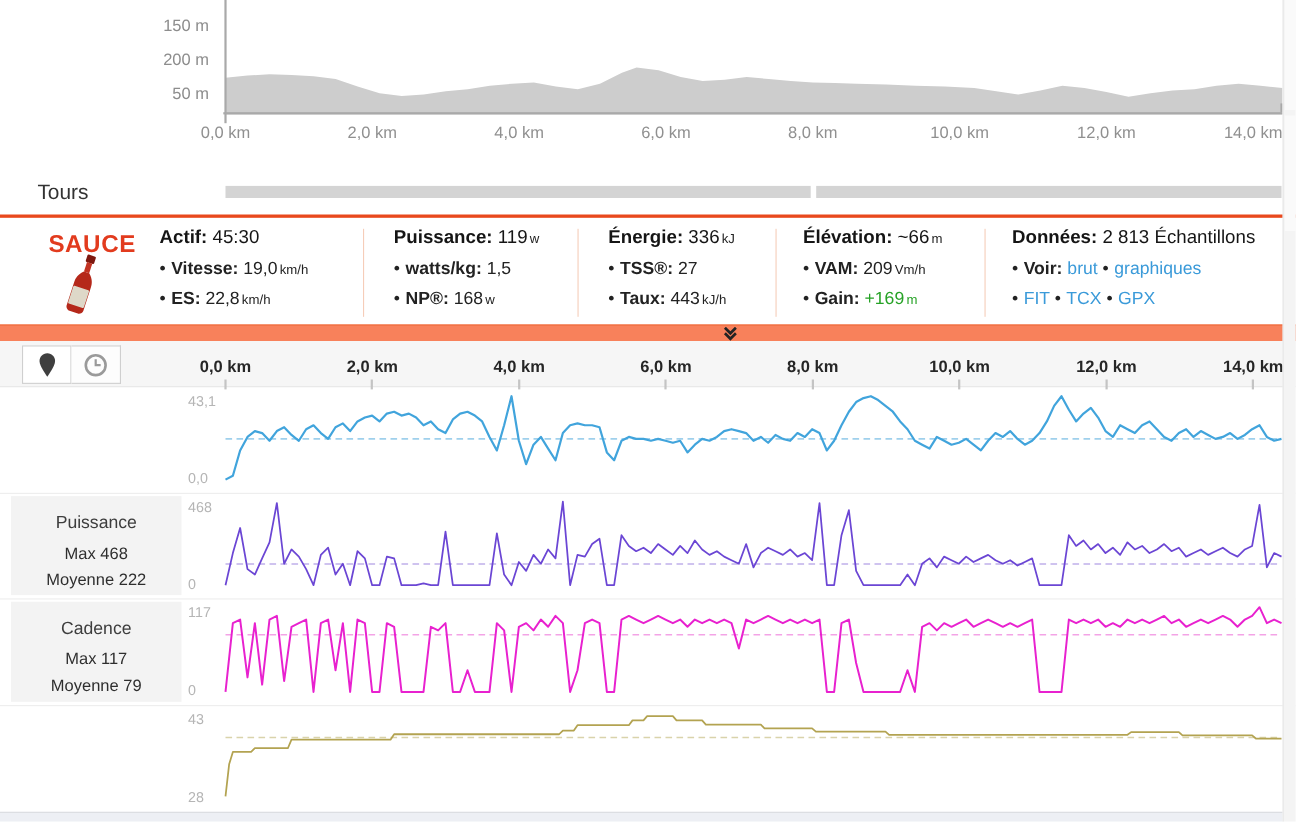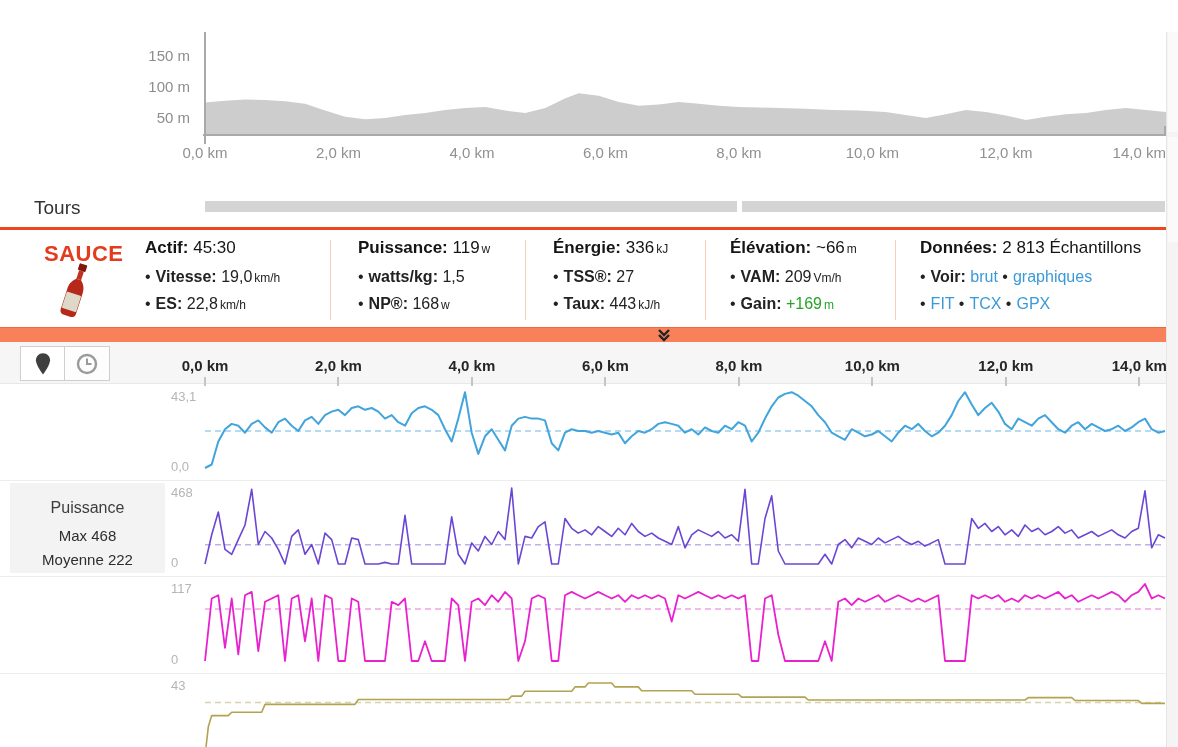--- a/index.html
+++ b/index.html
@@ -1,18 +1,18 @@
 <!DOCTYPE html>
 <html><head>
 <meta charset="utf-8">
 <style>
   * { margin:0; padding:0; box-sizing:border-box; }
   html,body { width:1178px; height:747px; overflow:hidden; background:#fff;
               font-family:"Liberation Sans", sans-serif; }
-  .page { position:relative; width:1178px; height:655px; background:#fff;margin-top:32px; }
+  .page { position:relative; width:1178px; height:655px; background:#fff; }
   .abs { position:absolute; }
 
   
   .elev-ylab { position:absolute; left:110px; width:80px; text-align:right;
                font-size:15px; color:#8d8d8d; }
   .axis-v { position:absolute; left:204px; top:0; width:2px; height:112px; background:#a9a9a9; }
   .axis-h { position:absolute; left:203px; top:102px; width:963px; height:2px; background:#a9a9a9; }
   .axis-elbow { position:absolute; left:1164px; top:94px; width:2px; height:8px; background:#a9a9a9; }
   .xlabels-top span { position:absolute; transform:translateX(-50%); font-size:15px; color:#909090; white-space:nowrap; }
 
@@ -70,21 +70,21 @@
   .bottom-band { position:absolute; left:0; top:738px; width:1166px; height:9px;
                  background:#edeff4; border-top:1px solid #dadce0; }
 </style>
 </head>
 <body>
 
 <div class="page">
 
   <div class="abs" style="left:0;top:0;width:1166px;height:135px;">
     <div class="elev-ylab" style="top:15px">150 m</div>
-    <div class="elev-ylab" style="top:46px">100 m</div>
+    <div class="elev-ylab" style="top:46px">200 m</div>
     <div class="elev-ylab" style="top:77px">50 m</div>
     <svg class="abs" style="left:204px;top:0;" width="962" height="104">
         <polygon points="1.0,70.6 21.0,68.7 41.0,67.5 61.1,68.1 81.1,69.3 101.1,71.8 121.1,78.6 141.1,84.8 161.2,87.3 181.2,86.0 201.2,83.0 221.2,81.1 241.3,78.0 261.3,76.1 281.3,74.9 301.3,78.6 321.3,81.1 341.4,76.1 361.4,66.2 374.7,61.3 394.7,63.8 414.8,70.0 434.8,73.7 454.8,72.4 474.8,70.0 494.8,71.8 514.9,73.7 534.9,74.9 554.9,75.5 574.9,76.1 601.6,76.8 628.3,78.0 655.0,78.6 681.7,79.9 701.7,83.0 721.8,86.0 741.8,82.3 761.8,78.0 781.8,79.9 801.8,83.6 821.9,87.9 841.9,84.8 861.9,82.3 881.9,81.1 901.9,78.0 922.0,76.1 942.0,78.0 962.0,79.9 962.0,106 1.0,106" fill="#cdcdcd"></polygon>
       </svg>
     <div class="axis-v"></div>
     <div class="axis-h"></div>
     <div class="axis-elbow"></div>
     <div class="xlabels-top" id="xlabels-top">
         <span style="left: 205px; top: 112px;">0,0 km</span>
         <span style="left: 338.472px; top: 112px;">2,0 km</span>
@@ -207,20 +207,25 @@
     <div class="ylab" style="top:5px">468</div>
     <div class="ylab" style="top:75px">0</div>
     <svg class="row-svg" width="966" height="96">
         <line x1="5" x2="965" y1="64.67521367521368" y2="64.67521367521368" stroke="#c0b0ea" stroke-width="1.4" stroke-dasharray="6 4"></line>
         <polyline points="5.0,84.0 11.7,54.8 18.3,32.0 25.0,69.4 31.7,74.3 38.3,59.6 45.0,45.0 51.7,9.3 58.3,64.5 65.0,51.5 71.7,58.0 78.3,69.4 85.0,84.0 91.7,56.4 98.3,49.9 105.0,74.3 111.7,64.5 118.3,84.0 125.0,53.1 131.7,59.6 138.3,84.0 145.0,84.0 151.7,58.0 158.3,59.6 165.0,84.0 171.7,84.0 178.3,84.0 185.0,82.4 191.7,84.0 198.3,84.0 205.0,35.3 211.7,84.0 218.3,84.0 225.0,84.0 231.7,84.0 238.3,84.0 245.0,84.0 251.7,36.9 258.3,74.3 265.0,84.0 271.7,62.9 278.3,71.0 285.0,56.4 291.7,64.5 298.3,51.5 305.0,59.6 311.7,8.0 318.3,84.0 325.0,56.4 331.7,58.0 338.3,46.6 345.0,41.8 351.7,84.0 358.3,84.0 365.0,38.5 371.7,48.3 378.3,53.1 385.0,49.9 391.7,54.8 398.3,46.6 405.0,51.5 411.7,56.4 418.3,48.3 425.0,54.8 431.7,43.4 438.3,51.5 445.0,56.4 451.7,53.1 458.3,58.0 465.0,61.3 471.7,64.5 478.3,46.6 485.0,67.8 491.7,54.8 498.3,49.9 505.0,53.1 511.7,56.4 518.3,51.5 525.0,58.0 531.7,54.8 538.3,61.3 545.0,9.3 551.7,84.0 558.3,84.0 565.0,38.5 571.7,15.8 578.3,71.0 585.0,84.0 591.7,84.0 598.3,84.0 605.0,84.0 611.7,84.0 618.3,84.0 625.0,74.3 631.7,84.0 638.3,64.5 645.0,59.6 651.7,67.8 658.3,58.0 665.0,61.3 671.7,64.5 678.3,58.0 685.0,62.9 691.7,59.6 698.3,56.4 705.0,61.3 711.7,64.5 718.3,61.3 725.0,66.1 731.7,62.9 738.3,59.6 745.0,84.0 751.7,84.0 758.3,84.0 765.0,84.0 771.7,38.5 778.3,48.3 785.0,43.4 791.7,51.5 798.3,46.6 805.0,54.8 811.7,49.9 818.3,56.4 825.0,45.0 831.7,51.5 838.3,48.3 845.0,54.8 851.7,51.5 858.3,46.6 865.0,53.1 871.7,49.9 878.3,58.0 885.0,54.8 891.7,51.5 898.3,56.4 905.0,53.1 911.7,49.9 918.3,54.8 925.0,58.0 931.7,51.5 938.3,48.3 945.0,10.9 951.7,67.8 958.3,54.8 965.0,58.0" fill="none" stroke="#6b46d4" stroke-width="1.6" stroke-linejoin="round"></polyline>
       </svg>
   </div>
 
   <div class="metric-row" style="top:544px;height:97px;">
     <div class="sep"></div>
+    <div class="panel">
+      <div class="pname">Cadence</div>
+      <div class="pmax">Max 117</div>
+      <div class="pavg">Moyenne 79</div>
+    </div>
     <div class="ylab" style="top:5px">117</div>
     <div class="ylab" style="top:76px">0</div>
     <svg class="row-svg" width="966" height="97">
         <line x1="5" x2="965" y1="33.008547008547005" y2="33.008547008547005" stroke="#f3a3e6" stroke-width="1.4" stroke-dasharray="6 4"></line>
         <polyline points="5.0,85.0 11.7,22.5 18.3,19.2 25.0,71.8 31.7,22.5 38.3,78.4 45.0,19.2 51.7,15.9 58.3,75.1 65.0,25.8 71.7,22.5 78.3,19.2 85.0,85.0 91.7,22.5 98.3,19.2 105.0,65.3 111.7,22.5 118.3,85.0 125.0,19.2 131.7,22.5 138.3,85.0 145.0,85.0 151.7,22.5 158.3,25.8 165.0,85.0 171.7,85.0 178.3,85.0 185.0,85.0 191.7,25.8 198.3,29.1 205.0,22.5 211.7,85.0 218.3,85.0 225.0,65.3 231.7,85.0 238.3,85.0 245.0,85.0 251.7,22.5 258.3,29.1 265.0,85.0 271.7,25.8 278.3,22.5 285.0,29.1 291.7,19.2 298.3,25.8 305.0,15.9 311.7,22.5 318.3,85.0 325.0,65.3 331.7,22.5 338.3,19.2 345.0,22.5 351.7,85.0 358.3,85.0 365.0,19.2 371.7,15.9 378.3,19.2 385.0,22.5 391.7,19.2 398.3,15.9 405.0,19.2 411.7,22.5 418.3,19.2 425.0,25.8 431.7,19.2 438.3,22.5 445.0,19.2 451.7,22.5 458.3,19.2 465.0,22.5 471.7,45.5 478.3,19.2 485.0,22.5 491.7,19.2 498.3,15.9 505.0,19.2 511.7,22.5 518.3,19.2 525.0,22.5 531.7,19.2 538.3,22.5 545.0,19.2 551.7,85.0 558.3,85.0 565.0,22.5 571.7,19.2 578.3,58.7 585.0,85.0 591.7,85.0 598.3,85.0 605.0,85.0 611.7,85.0 618.3,85.0 625.0,65.3 631.7,85.0 638.3,25.8 645.0,22.5 651.7,29.1 658.3,22.5 665.0,25.8 671.7,22.5 678.3,19.2 685.0,25.8 691.7,22.5 698.3,19.2 705.0,22.5 711.7,25.8 718.3,22.5 725.0,25.8 731.7,22.5 738.3,19.2 745.0,85.0 751.7,85.0 758.3,85.0 765.0,85.0 771.7,19.2 778.3,22.5 785.0,19.2 791.7,22.5 798.3,19.2 805.0,25.8 811.7,22.5 818.3,25.8 825.0,19.2 831.7,22.5 838.3,19.2 845.0,22.5 851.7,19.2 858.3,15.9 865.0,22.5 871.7,19.2 878.3,25.8 885.0,22.5 891.7,19.2 898.3,22.5 905.0,19.2 911.7,15.9 918.3,19.2 925.0,25.8 931.7,19.2 938.3,15.9 945.0,8.0 951.7,22.5 958.3,19.2 965.0,22.5" fill="none" stroke="#e821cf" stroke-width="1.8" stroke-linejoin="round"></polyline>
       </svg>
   </div>
 
   <div class="metric-row" style="top:641px;height:97px;">
     <div class="sep"></div>

